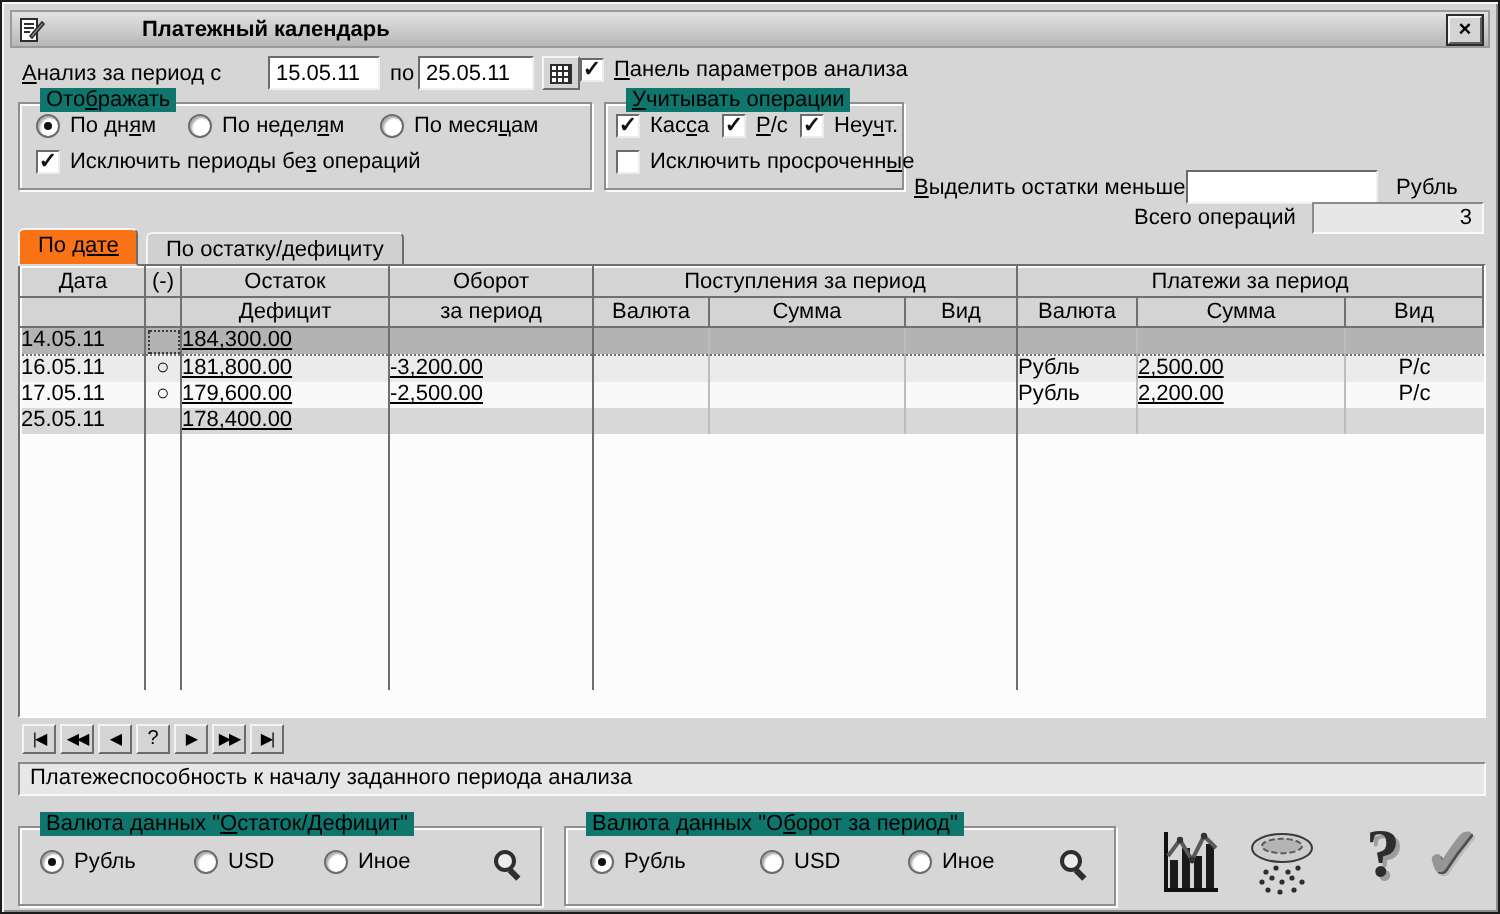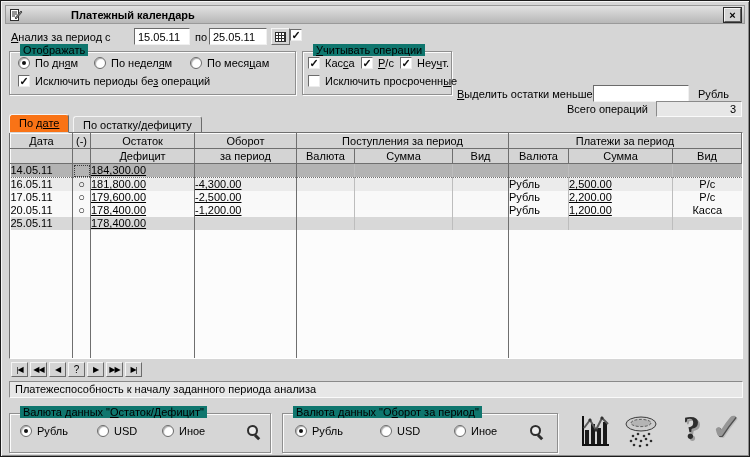--- a/index.html
+++ b/index.html
@@ -158,20 +158,21 @@
   <span class="abs lbl" style="left:10px;top:30px"><u>А</u>нализ за период с</span>
   <input class="abs sunk field" style="left: 133px; top: 27px; width: 56px;" value="15.05.11">
   <span class="abs lbl" style="left:194px;top:30px">по</span>
   <input class="abs sunk field" style="left: 208px; top: 27px; width: 58px;" value="25.05.11">
   <span class="abs raised cal-btn" style="left:270px;top:27px">
     <span class="cal-glyph"></span>
   </span>
 
   <span class="abs cb-item" style="left:289px;top:28px">
     <span class="cbx">✓</span>
+    <span><u>П</u>анель параметров анализа</span>
   </span>
 
   <div class="grp" style="left:8px;top:50px;width:287px;height:44px">
     <span class="grp-title">Ото<u>б</u>ражать</span>
     <span class="abs rd-item" style="left:8px;top:5px">
       <span class="rdo sel"></span>
       <span>По дн<u>я</u>м</span>
     </span>
     <span class="abs rd-item" style="left:84px;top:5px">
       <span class="rdo"></span>
@@ -262,51 +263,39 @@
         <td class="num sb"></td>
         <td class="c-kind gb"></td>
         <td class="c-cur sb"></td>
         <td class="num sb"></td>
         <td class="c-kind"></td>
       </tr>
       <tr class="r1">
         <td class="c-date gb">16.05.11</td>
         <td class="c-marker gb">○</td>
         <td class="num gb">181,800.00</td>
-        <td class="num gb">-4,300.00</td>
+        <td class="num gb">-3,200.00</td>
         <td class="c-cur sb"></td>
         <td class="num sb"></td>
         <td class="c-kind gb"></td>
         <td class="c-cur sb">Рубль</td>
         <td class="num sb">2,500.00</td>
         <td class="c-kind">Р/с</td>
       </tr>
       <tr class="r2">
         <td class="c-date gb">17.05.11</td>
         <td class="c-marker gb">○</td>
         <td class="num gb">179,600.00</td>
         <td class="num gb">-2,500.00</td>
         <td class="c-cur sb"></td>
         <td class="num sb"></td>
         <td class="c-kind gb"></td>
         <td class="c-cur sb">Рубль</td>
         <td class="num sb">2,200.00</td>
         <td class="c-kind">Р/с</td>
-      </tr>
-      <tr class="r3">
-        <td class="c-date gb">20.05.11</td>
-        <td class="c-marker gb">○</td>
-        <td class="num gb">178,400.00</td>
-        <td class="num gb">-1,200.00</td>
-        <td class="c-cur sb"></td>
-        <td class="num sb"></td>
-        <td class="c-kind gb"></td>
-        <td class="c-cur sb">Рубль</td>
-        <td class="num sb">1,200.00</td>
-        <td class="c-kind">Касса</td>
       </tr>
       <tr class="r4">
         <td class="c-date gb">25.05.11</td>
         <td class="c-marker gb"></td>
         <td class="num gb">178,400.00</td>
         <td class="num gb"></td>
         <td class="c-cur sb"></td>
         <td class="num sb"></td>
         <td class="c-kind gb"></td>
         <td class="c-cur sb"></td>

